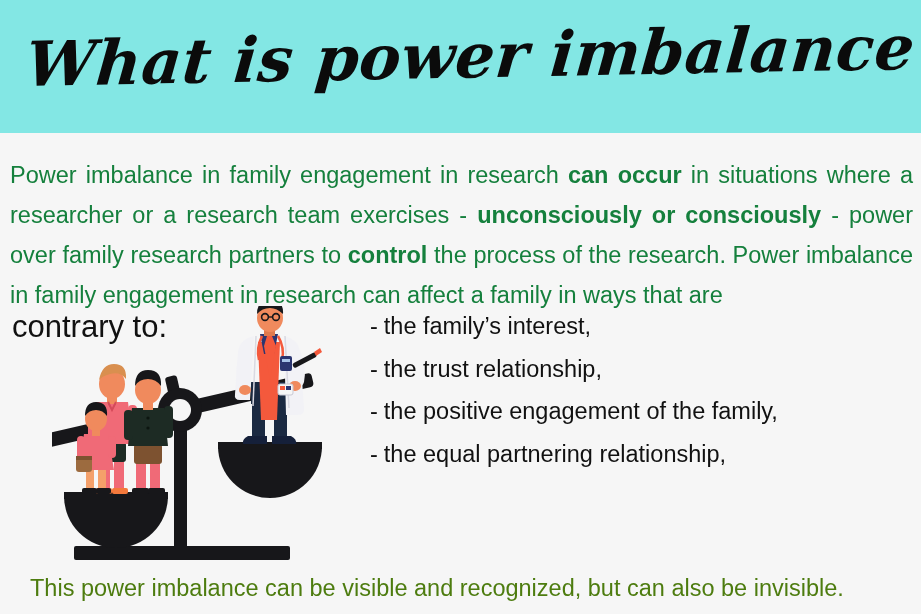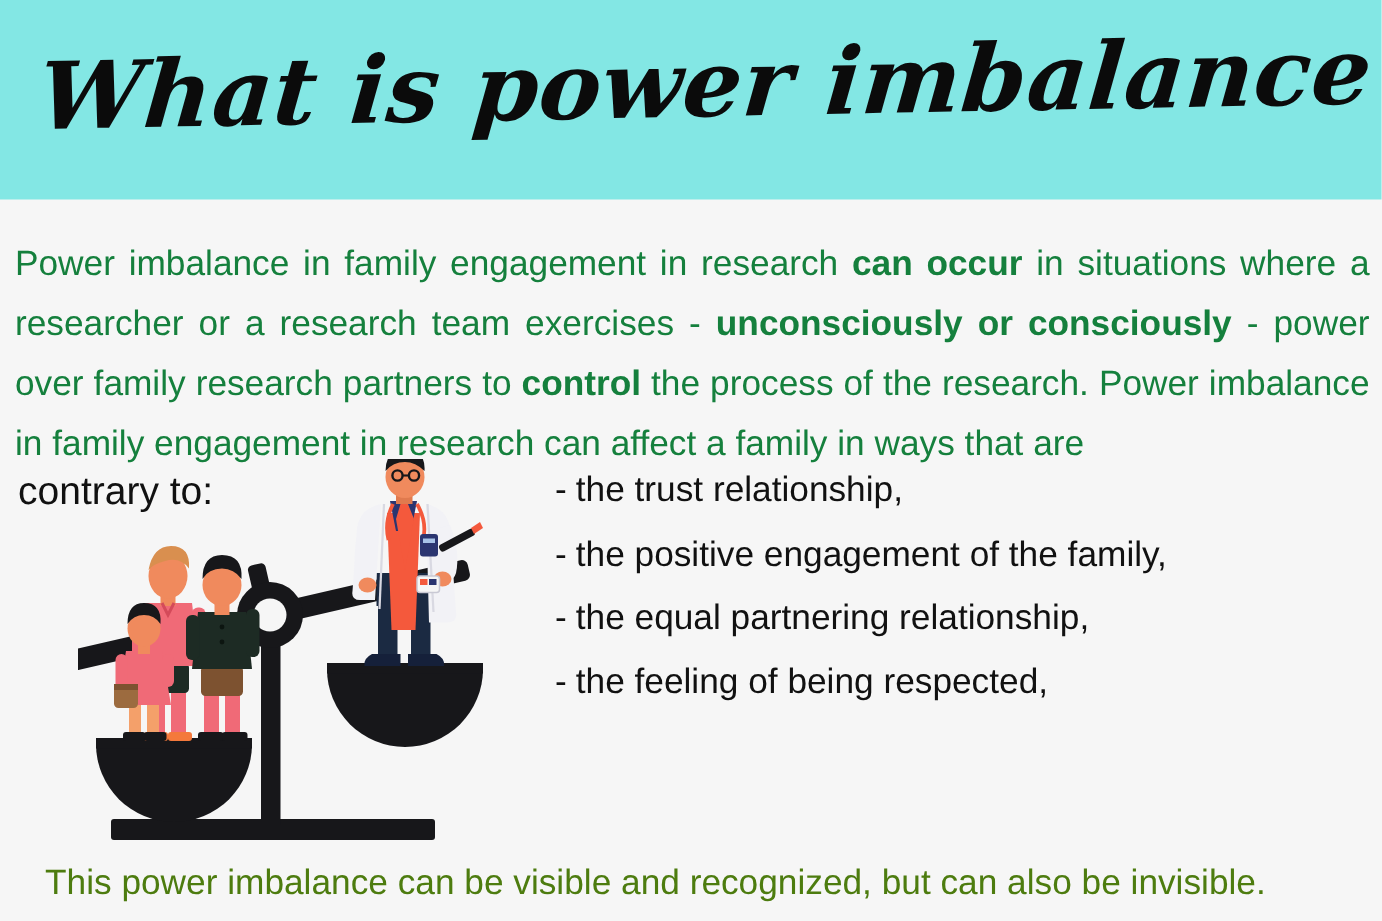--- a/index.html
+++ b/index.html
@@ -61,21 +61,21 @@
     color: #15803d;
     text-align: justify;
     text-justify: inter-word;
   }
   .body-copy b { font-weight: 700; }
 
   .contrary-line {
     position: absolute;
     left: 12px;
     top: 312px;
-    font-size: 26px;
+    font-size: 31px;
     line-height: 30px;
     color: #111111;
   }
 
   
   .bullet-list {
     position: absolute;
     left: 370px;
     top: 305px;
     width: 545px;
@@ -266,28 +266,28 @@
 
         <circle cx="213" cy="11" r="3.4" fill="none" stroke="#17171a" stroke-width="1.6"></circle>
         <circle cx="224" cy="11" r="3.4" fill="none" stroke="#17171a" stroke-width="1.6"></circle>
         <line x1="216.4" y1="11" x2="220.6" y2="11" stroke="#17171a" stroke-width="1.4"></line>
       </g>
     </svg>
   </div>
 
   <div class="bullet-list">
     <div class="bullet-item">
+      <span class="bullet-dash">-</span><span>the family’s interest,</span>
+    </div>
+    <div class="bullet-item">
       <span class="bullet-dash">-</span><span>the trust relationship,</span>
     </div>
     <div class="bullet-item">
       <span class="bullet-dash">-</span><span>the positive engagement of the family,</span>
     </div>
     <div class="bullet-item">
       <span class="bullet-dash">-</span><span>the equal partnering relationship,</span>
     </div>
-    <div class="bullet-item">
-      <span class="bullet-dash">-</span><span>the feeling of being respected,</span>
-    </div>
   </div>
 
   <div class="closing-line">This power imbalance can be visible and recognized, but can also be invisible.</div>
 
 </div>
 
 </body></html>

